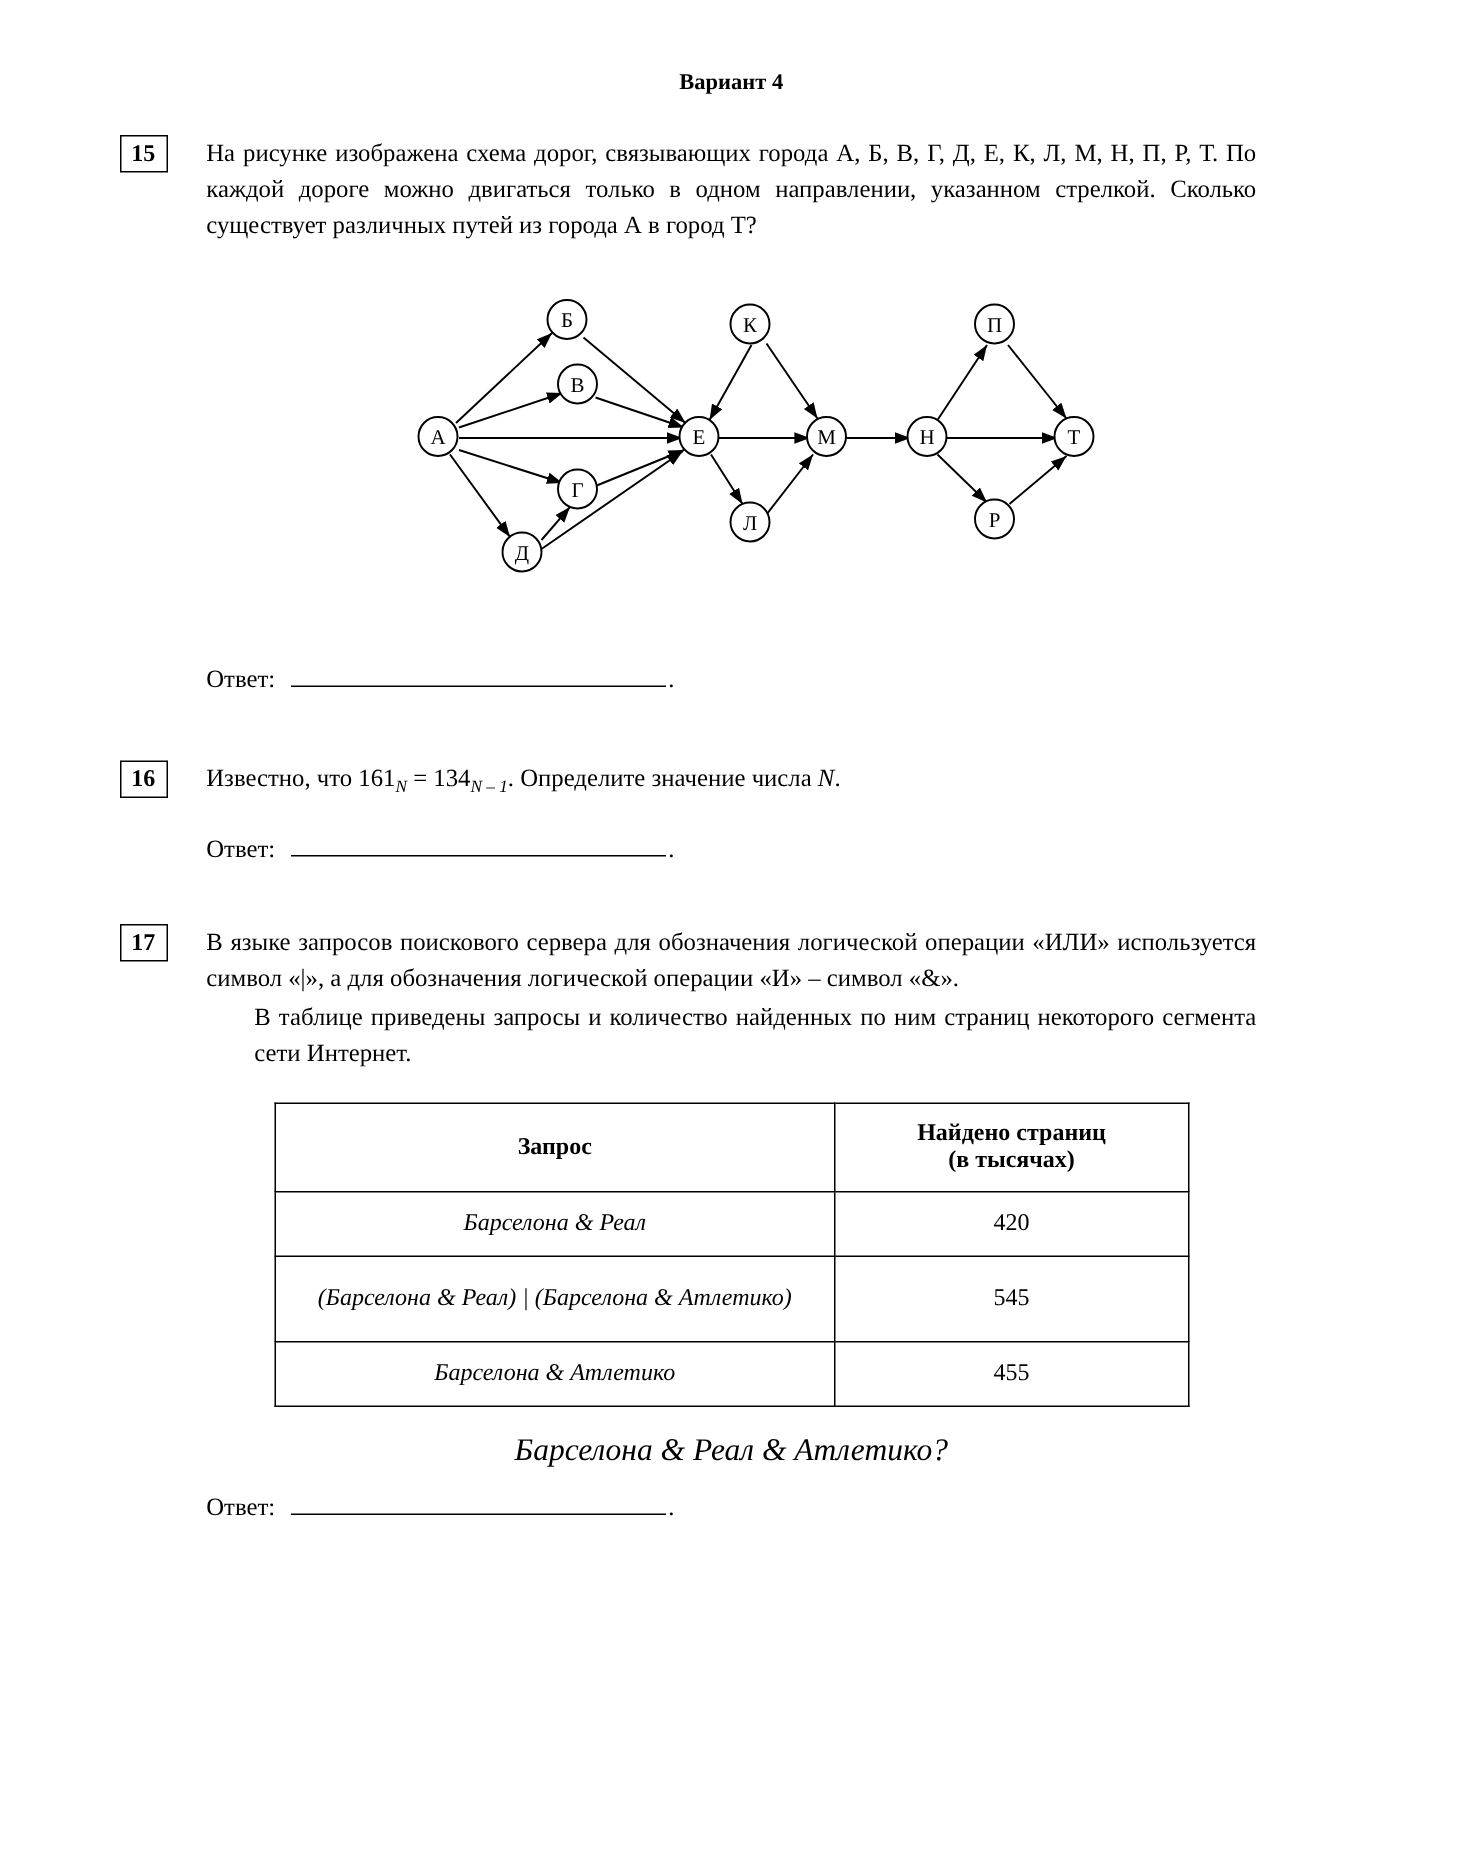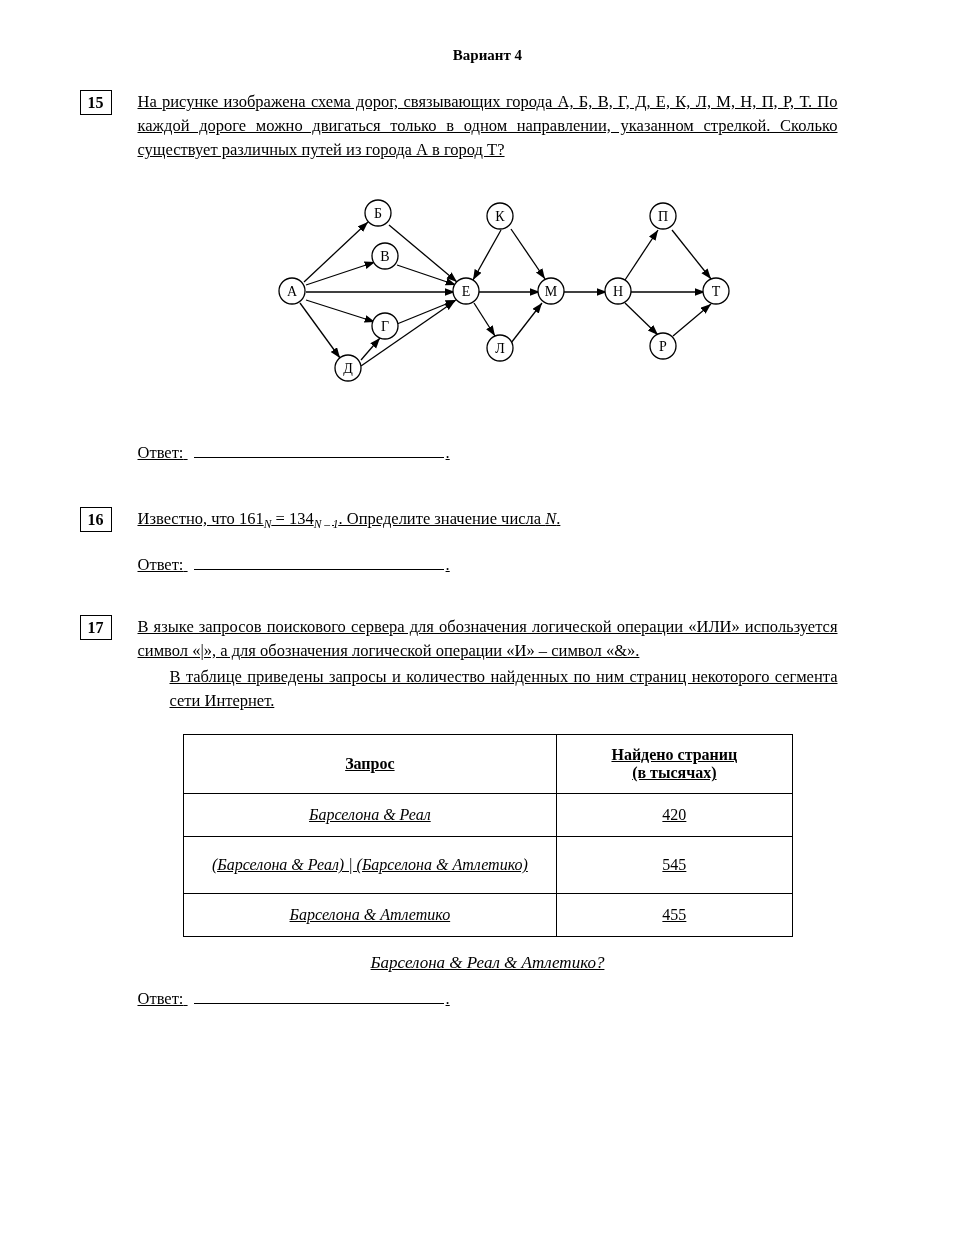--- a/index.html
+++ b/index.html
@@ -28,21 +28,20 @@
     margin-top: 47px;
   }
   .content {
     margin: 0 auto;
     width: 700px;
     position: relative;
   }
   .task {
     position: relative;
     margin-top: 18px;
-    text-decoration: underline;
   }
   .task-num {
     position: absolute;
     left: -58px;
     top: 0px;
     width: 32px;
     height: 25px;
     border: 1.6px solid #000;
     box-sizing: border-box;
     font-size: 16px;
@@ -92,21 +91,21 @@
     font-weight: bold;
     height: 46px;
   }
   table.q-table td.query {
     font-style: italic;
     height: 30px;
   }
   .center-italic {
     text-align: center;
     font-style: italic;
-    font-size: 17px;
+    font-size: 21px;
     margin-top: 16px;
   }
   .plain-line {
     font-size: 16.5px;
     margin-top: 16px;
     line-height: 1.45;
   }
   .sub { font-size: 11.5px; vertical-align: sub; }
   .ital { font-style: italic; }
 </style>

